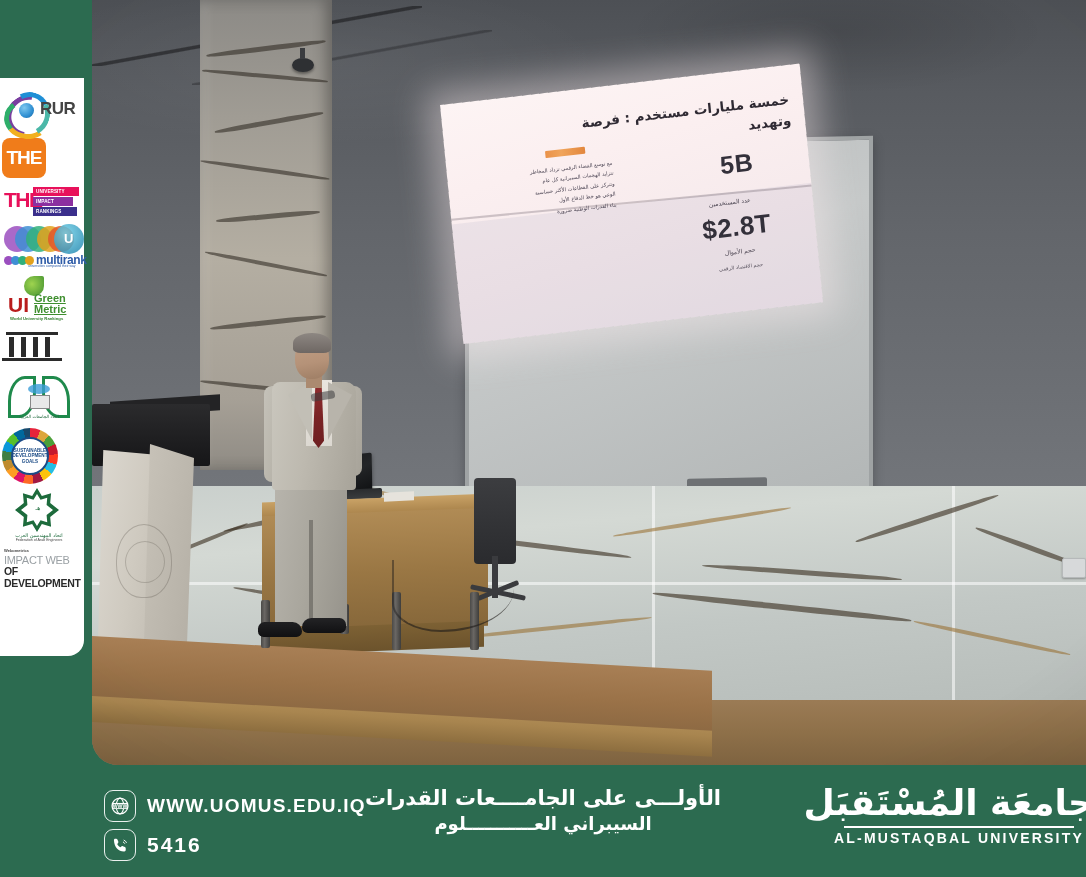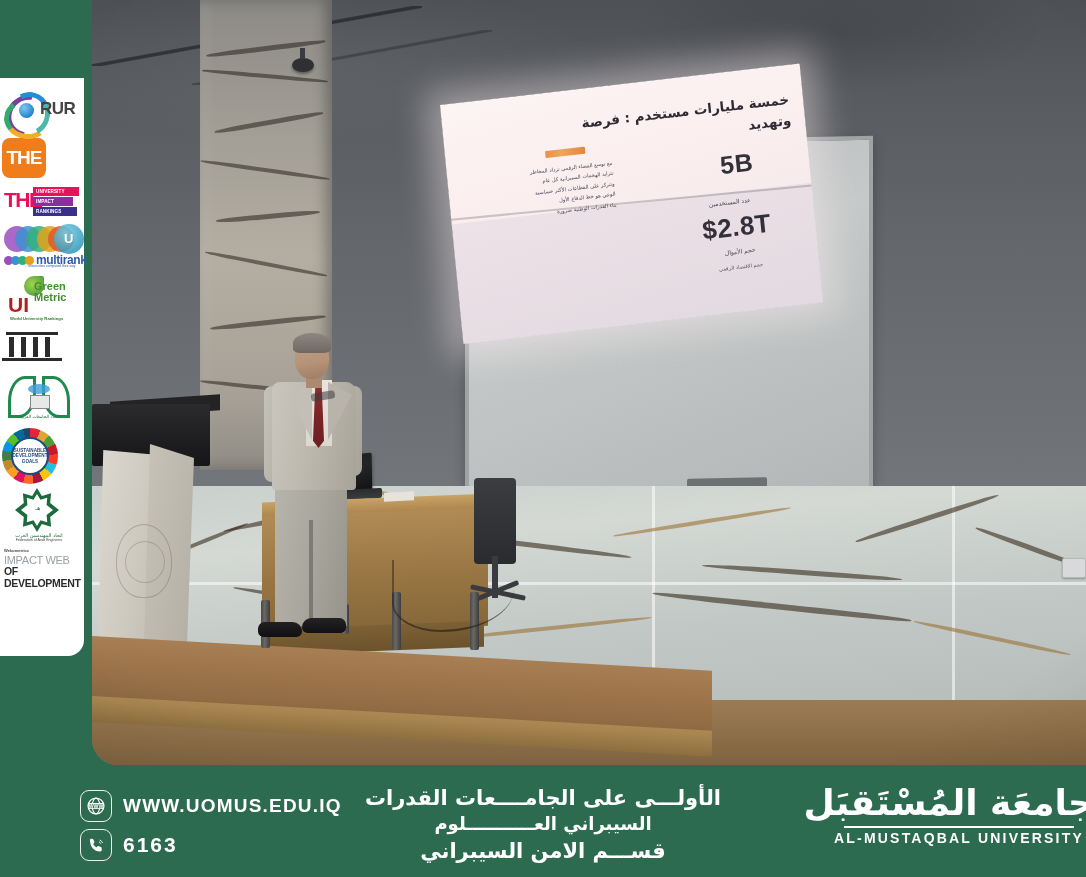--- a/index.html
+++ b/index.html
@@ -397,22 +397,22 @@
   .mrank .row .c{width:9px;height:9px;border-radius:50%;margin-right:-2px;}
   .mrank .word{font-size:12px;color:#2f5ca8;font-weight:600;margin-left:4px;letter-spacing:-.4px;}
   .mrank .tiny{position:absolute;left:26px;top:40px;font-size:3.4px;color:#2f5ca8;}
 
   
   .uigm{position:relative;width:78px;height:48px;}
   .uigm .leaf{position:absolute;left:22px;top:0px;width:20px;height:20px;border-radius:50% 10% 50% 50%;
               background:radial-gradient(circle at 40% 40%,#9fd44f,#3f8f2f);}
   .uigm .ui{position:absolute;left:6px;top:17px;font-size:21px;font-weight:700;color:#b91c1c;
             font-family:"Liberation Sans",sans-serif;}
-  .uigm .gm{position:absolute;left:32px;top:5px;font-size:11px;font-weight:700;color:#3f8f2f;
-            line-height:1.0;font-family:"Liberation Sans",sans-serif;}
+  .uigm .gm{position:absolute;left:32px;top:17px;font-size:11px;font-weight:700;color:#3f8f2f;
+            line-height:1.0;font-family:"Liberation Sans",sans-serif;text-decoration:underline;}
   .uigm .wur{position:absolute;left:8px;top:40px;font-size:4.2px;font-weight:700;color:#2e7a28;}
 
   
   .unesco{position:relative;width:60px;height:40px;}
   .unesco .roof{position:absolute;left:4px;top:4px;width:52px;height:3px;background:#2b2b2b;}
   .unesco .col{position:absolute;top:9px;width:5px;height:20px;background:#2b2b2b;}
   .unesco .base{position:absolute;left:0px;top:30px;width:60px;height:3px;background:#2b2b2b;}
 
   
   .arabu{position:relative;width:74px;height:52px;}
@@ -457,21 +457,21 @@
   .rweb .w2{position:absolute;left:2px;top:6px;font-size:11px;color:#9aa0a4;
             font-family:"Liberation Sans",sans-serif;letter-spacing:-.3px;}
   .rweb .w3{position:absolute;left:2px;top:17px;font-size:10.5px;font-weight:700;color:#2b2b2b;
             font-family:"Liberation Sans",sans-serif;letter-spacing:-.3px;}
 
   
   .footer{
     position:absolute;left:0;bottom:0;width:100%;height:103px;background:#2c6b50;
   }
   .f-contact{position:absolute;left:80px;top:16px;}
-  .f-row{display:flex;align-items:center;margin-bottom:7px;}
+  .f-row{display:flex;align-items:center;margin-bottom:7px;margin-left:24px;}
   .f-badge{
     width:32px;height:32px;border:1.6px solid rgba(255,255,255,.9);border-radius:9px;
     display:flex;align-items:center;justify-content:center;margin-right:11px;box-sizing:border-box;
   }
   .f-badge svg{display:block;}
   .f-text{color:#fff;font-size:19px;font-weight:700;letter-spacing:1.2px;
           font-family:"Liberation Sans",sans-serif;}
   .f-text.small{font-size:21px;letter-spacing:2px;}
 
   .f-center{
@@ -731,28 +731,27 @@
         <div class="f-text">WWW.UOMUS.EDU.IQ</div>
       </div>
       <div class="f-row">
         <div class="f-badge">
           <svg width="19" height="19" viewBox="0 0 24 24">
             <path d="M6.6 3.5c.7 0 1.2.4 1.5 1l1.1 2.6c.3.7.1 1.4-.4 1.9l-1 1c.9 1.9 2.4 3.4 4.3 4.3l1-1c.5-.5 1.2-.7 1.9-.4l2.6 1.1c.6.3 1 .8 1 1.5v2.3c0 1-.8 1.8-1.8 1.7C9.6 19.8 4.2 14.4 3.7 5.3 3.6 4.3 4.4 3.5 5.4 3.5z" fill="#fff"></path>
             <path d="M16.5 5.2a6 6 0 0 1 3 3" fill="none" stroke="#fff" stroke-width="1.2" stroke-linecap="round"></path>
             <path d="M15.6 7.6a3.4 3.4 0 0 1 1.7 1.7" fill="none" stroke="#fff" stroke-width="1.2" stroke-linecap="round"></path>
           </svg>
         </div>
-        <div class="f-text small">6163</div>
+        <div class="f-text small">5416</div>
       </div>
     </div>
 
     <div class="f-center">
       <div class="l1">الأولـــى على الجامــــعات القدرات</div>
       <div class="l2">السيبراني العـــــــــــلوم</div>
-      <div class="l3">قســـم الامن السيبراني</div>
     </div>
 
     <div class="f-logo">
       <div class="ar">جامعَة المُسْتَقبَل</div>
       <div class="rule"></div>
       <div class="en">AL-MUSTAQBAL UNIVERSITY</div>
     </div>
 
   </div>
 

